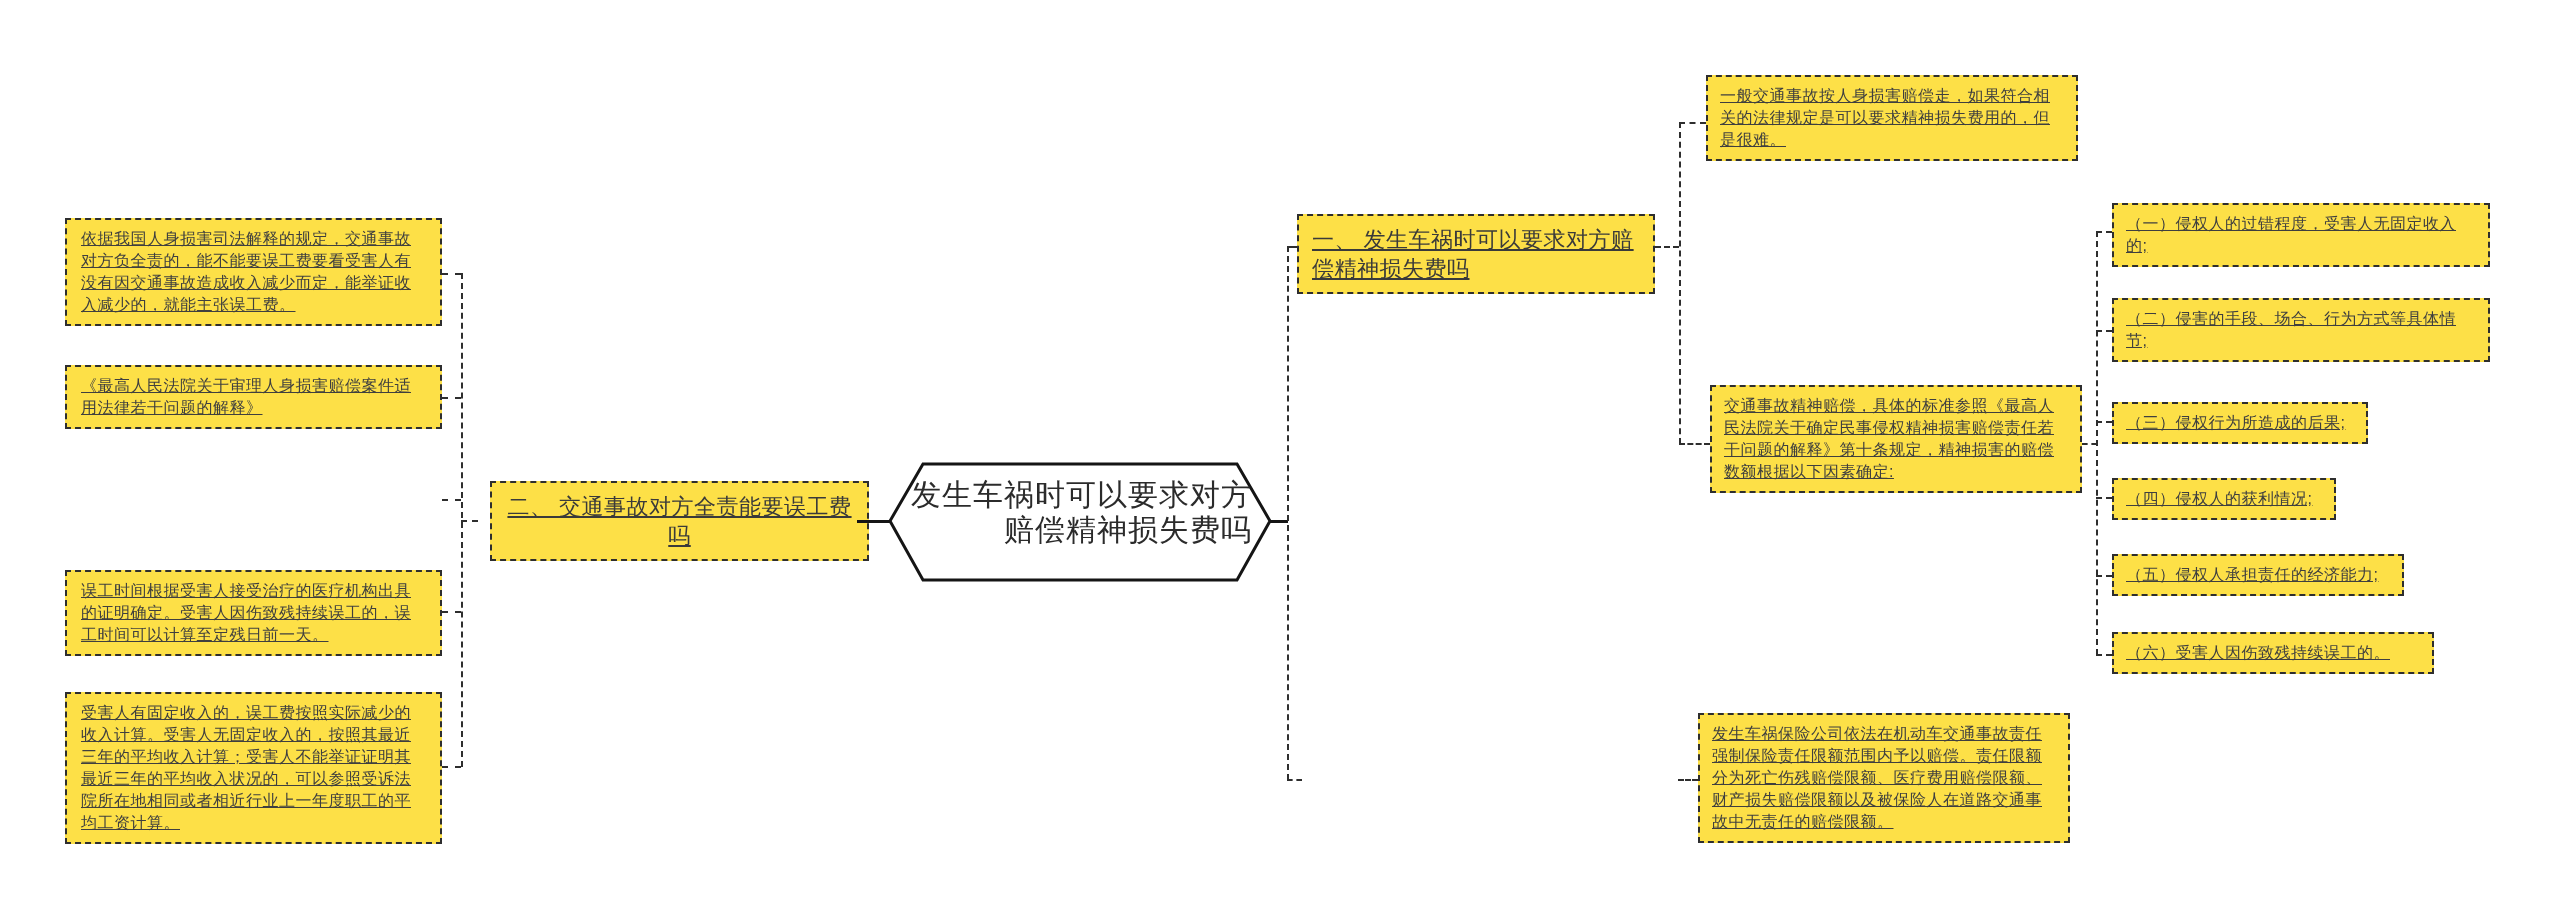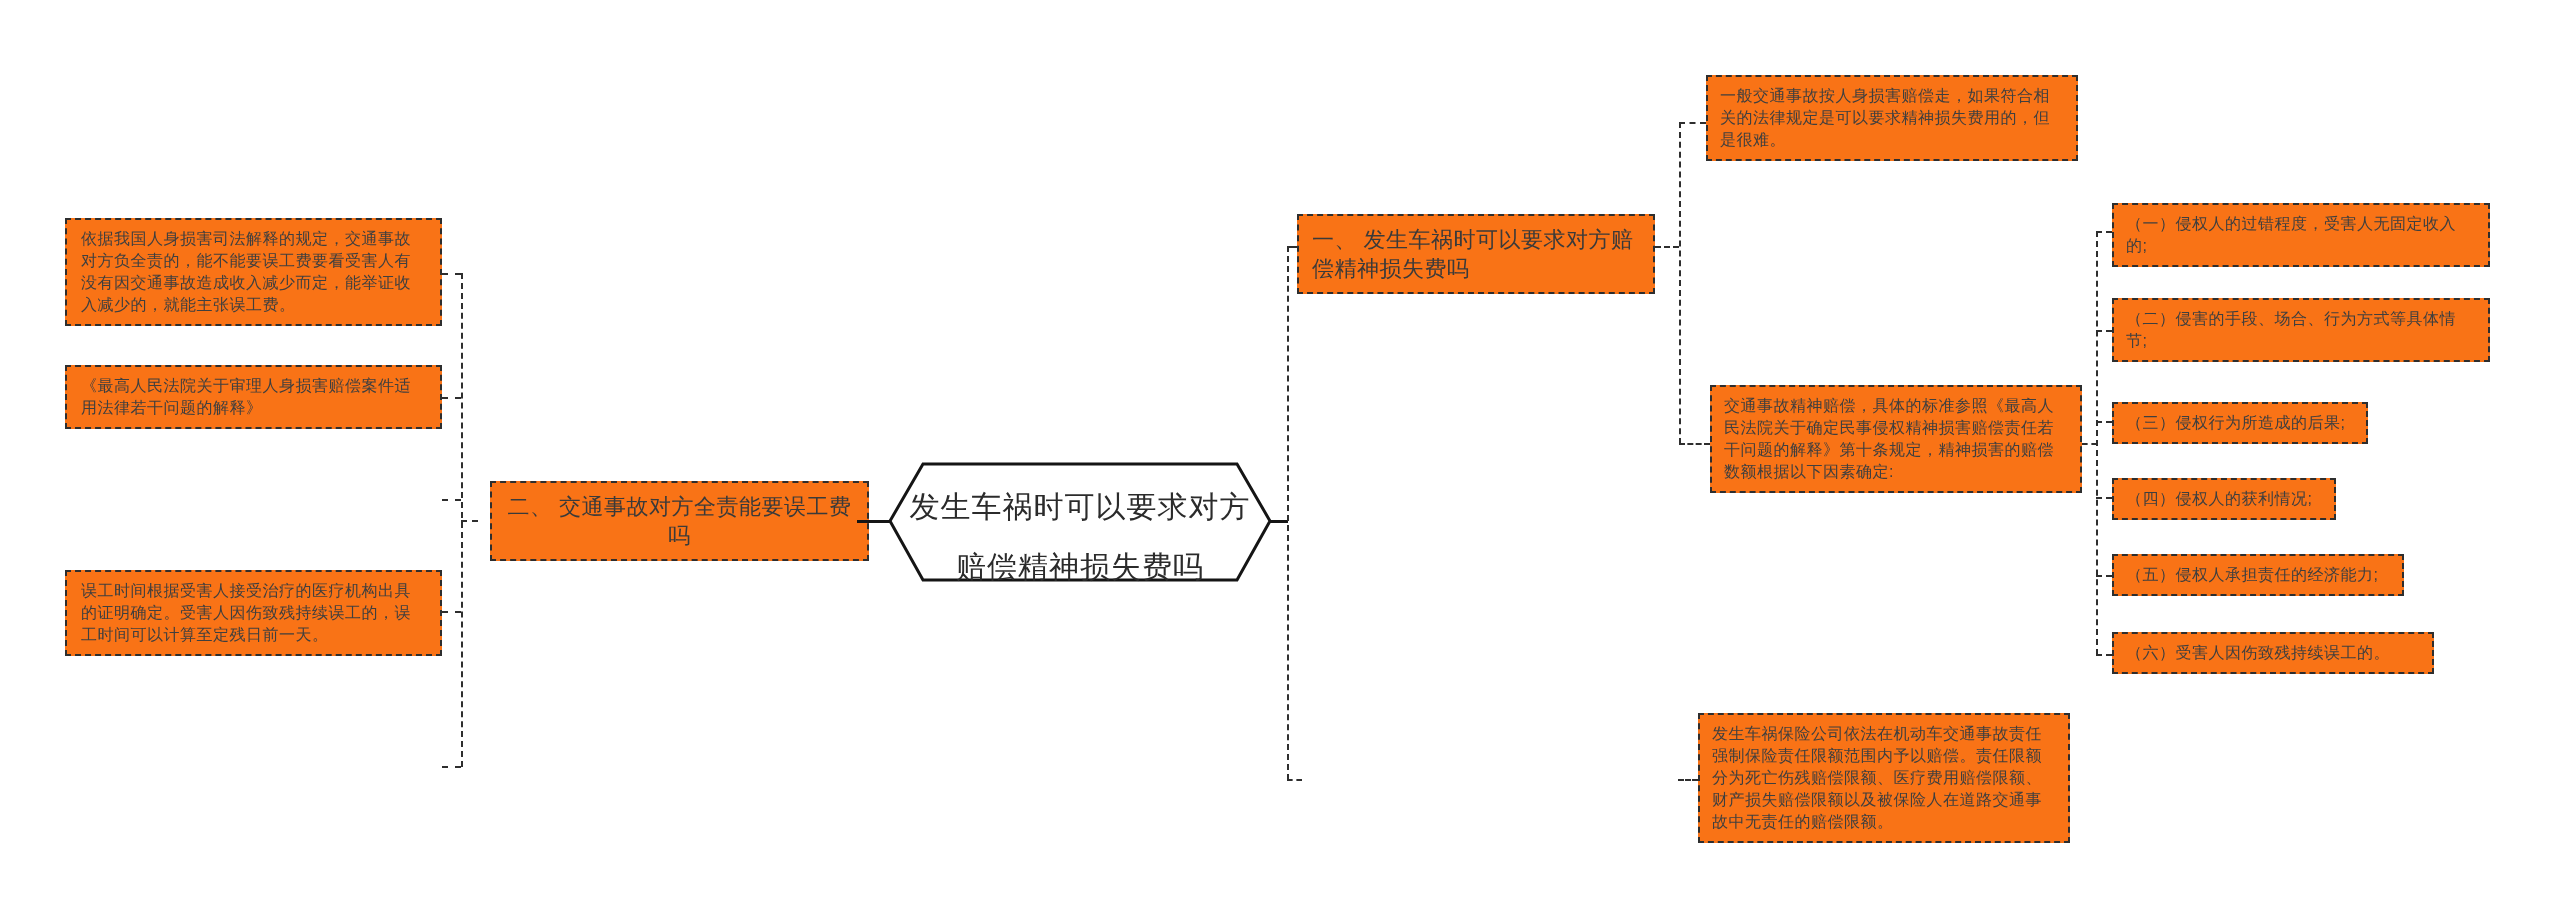--- a/index.html
+++ b/index.html
@@ -8,61 +8,63 @@
     width:2560px;height:921px;
     background:#ffffff;
     font-family:"Liberation Sans","DejaVu Sans",sans-serif;
     overflow:hidden;
   }
   
   .box{
     position:absolute;
     box-sizing:border-box;
     border:2px dashed #2e2e2e;
-    background:#f97316;
+    background:#fde047;
     color:#3f3f3f;
     font-size:16px;
     line-height:22px;
     padding:8px 12px;
     letter-spacing:0.5px;
+    text-decoration:underline;
   }
   .leaf{padding:8px 14px;}
   .branch{
     font-size:22px;
     line-height:29px;
     padding:9px 13px;
     color:#3a3a3a;
   }
   
   .vline{position:absolute;width:0;border-left:2px dashed #2e2e2e;}
   .hline{position:absolute;height:0;border-top:2px dashed #2e2e2e;}
   .sline{position:absolute;height:0;border-top:3px solid #151515;}
   
   .center-text{
     position:absolute;
     left:908px;top:477px;width:344px;
-    text-align:center;
+    text-align:right;
     font-size:30px;
-    line-height:60px;
+    line-height:35px;
     color:#2b2b2b;
     letter-spacing:1px;
   }
 </style>
 </head>
 <body>
 
 <div id="canvas">
 
   <div class="box leaf" style="left:65px;top:218px;width:377px;">依据我国人身损害司法解释的规定，交通事故对方负全责的，能不能要误工费要看受害人有没有因交通事故造成收入减少而定，能举证收入减少的，就能主张误工费。</div>
 
   <div class="box leaf" style="left:65px;top:365px;width:377px;">《最高人民法院关于审理人身损害赔偿案件适用法律若干问题的解释》</div>
 
 
   <div class="box leaf" style="left:65px;top:570px;width:377px;">误工时间根据受害人接受治疗的医疗机构出具的证明确定。受害人因伤致残持续误工的，误工时间可以计算至定残日前一天。</div>
 
+  <div class="box leaf" style="left:65px;top:692px;width:377px;">受害人有固定收入的，误工费按照实际减少的收入计算。受害人无固定收入的，按照其最近三年的平均收入计算；受害人不能举证证明其最近三年的平均收入状况的，可以参照受诉法院所在地相同或者相近行业上一年度职工的平均工资计算。</div>
 
   <div class="vline" style="left:461px;top:273px;height:494px;"></div>
   <div class="hline" style="left:442px;top:273px;width:19px;"></div>
   <div class="hline" style="left:442px;top:397px;width:19px;"></div>
   <div class="hline" style="left:442px;top:499px;width:19px;"></div>
   <div class="hline" style="left:442px;top:611px;width:19px;"></div>
   <div class="hline" style="left:442px;top:766px;width:19px;"></div>
   <div class="hline" style="left:461px;top:520px;width:17px;"></div>
 
   <div class="box branch" style="left:490px;top:481px;width:379px;text-align:center;">二、 交通事故对方全责能要误工费吗</div>

